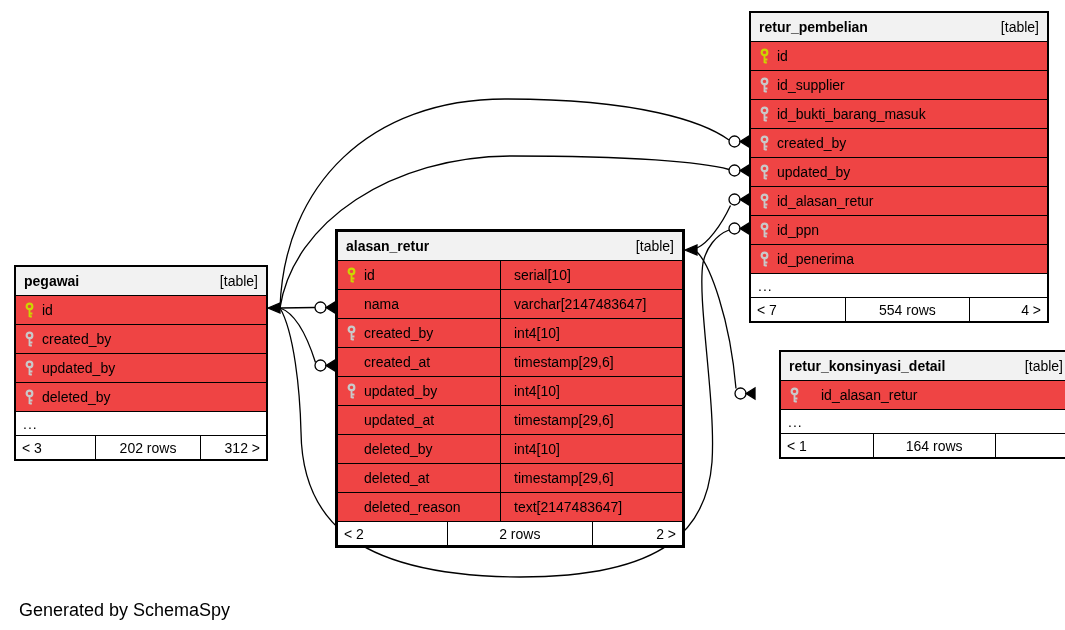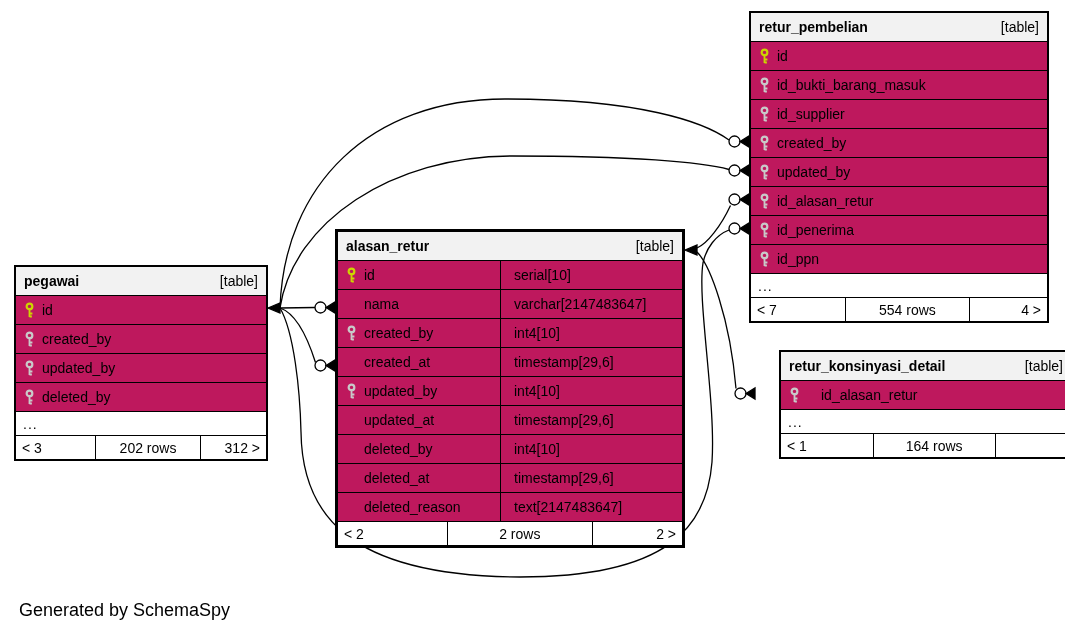--- a/index.html
+++ b/index.html
@@ -8,21 +8,21 @@
   html,body{margin:0;padding:0;background:var(--bg);}
   .canvas{position:relative;width:1065px;height:630px;background:var(--bg);
           font-family:"Liberation Sans",sans-serif;color:#000;overflow:hidden;}
   svg.edges{position:absolute;left:0;top:0;z-index:0;}
   .tbl{position:absolute;background:#fff;border:2px solid var(--line);z-index:1;box-sizing:border-box;}
   .tbl.focus{border-width:3px;margin-top:23px;}
   .thead{height:28px;background:var(--hdr);border-bottom:1px solid var(--line);
          display:flex;align-items:center;padding:0 8px;font-size:14px;}
   .tname{font-weight:bold;}
   .tbadge{margin-left:auto;font-weight:normal;}
-  .trow{height:28px;display:flex;align-items:center;border-bottom:1px solid var(--line);font-size:14px;background:#be185d;}
+  .trow{height:28px;display:flex;align-items:center;border-bottom:1px solid var(--line);font-size:14px;background:#ef4444;}
   .key{width:26px;min-width:26px;display:flex;justify-content:center;align-items:center;}
   .key.pk{color:var(--pk);}
   .key.fk{color:var(--fk);}
   .key.none svg{visibility:hidden;}
   .cname{flex:1;white-space:nowrap;overflow:hidden;}
   .cname.indent{padding-left:14px;}
   .ctype{width:168px;min-width:168px;border-left:1px solid var(--line);align-self:stretch;
          display:flex;align-items:center;padding-left:13px;white-space:nowrap;}
   .tellipsis{height:23px;display:flex;align-items:center;padding-left:7px;
              border-bottom:1px solid var(--line);font-size:14px;letter-spacing:1px;}
@@ -222,38 +222,38 @@
         </span>
       <span class="cname">id</span>
     </div>
     <div class="trow">
       <span class="key fk">
           <svg width="11" height="17" viewBox="0 0 12 18">
             <circle cx="6" cy="4.5" r="3.1" fill="none" stroke="currentColor" stroke-width="2.4"></circle>
             <path d="M6 7.6 L6 16 M6 12.3 L9.2 12.3 M6 15.5 L8.6 15.5" stroke="currentColor" stroke-width="2" fill="none"></path>
           </svg>
         </span>
+      <span class="cname">id_supplier</span>
+    </div>
+    <div class="trow">
+      <span class="key fk">
+          <svg width="11" height="17" viewBox="0 0 12 18">
+            <circle cx="6" cy="4.5" r="3.1" fill="none" stroke="currentColor" stroke-width="2.4"></circle>
+            <path d="M6 7.6 L6 16 M6 12.3 L9.2 12.3 M6 15.5 L8.6 15.5" stroke="currentColor" stroke-width="2" fill="none"></path>
+          </svg>
+        </span>
       <span class="cname">id_bukti_barang_masuk</span>
     </div>
     <div class="trow">
       <span class="key fk">
           <svg width="11" height="17" viewBox="0 0 12 18">
             <circle cx="6" cy="4.5" r="3.1" fill="none" stroke="currentColor" stroke-width="2.4"></circle>
             <path d="M6 7.6 L6 16 M6 12.3 L9.2 12.3 M6 15.5 L8.6 15.5" stroke="currentColor" stroke-width="2" fill="none"></path>
           </svg>
         </span>
-      <span class="cname">id_supplier</span>
-    </div>
-    <div class="trow">
-      <span class="key fk">
-          <svg width="11" height="17" viewBox="0 0 12 18">
-            <circle cx="6" cy="4.5" r="3.1" fill="none" stroke="currentColor" stroke-width="2.4"></circle>
-            <path d="M6 7.6 L6 16 M6 12.3 L9.2 12.3 M6 15.5 L8.6 15.5" stroke="currentColor" stroke-width="2" fill="none"></path>
-          </svg>
-        </span>
       <span class="cname">created_by</span>
     </div>
     <div class="trow">
       <span class="key fk">
           <svg width="11" height="17" viewBox="0 0 12 18">
             <circle cx="6" cy="4.5" r="3.1" fill="none" stroke="currentColor" stroke-width="2.4"></circle>
             <path d="M6 7.6 L6 16 M6 12.3 L9.2 12.3 M6 15.5 L8.6 15.5" stroke="currentColor" stroke-width="2" fill="none"></path>
           </svg>
         </span>
       <span class="cname">updated_by</span>
@@ -267,30 +267,30 @@
         </span>
       <span class="cname">id_alasan_retur</span>
     </div>
     <div class="trow">
       <span class="key fk">
           <svg width="11" height="17" viewBox="0 0 12 18">
             <circle cx="6" cy="4.5" r="3.1" fill="none" stroke="currentColor" stroke-width="2.4"></circle>
             <path d="M6 7.6 L6 16 M6 12.3 L9.2 12.3 M6 15.5 L8.6 15.5" stroke="currentColor" stroke-width="2" fill="none"></path>
           </svg>
         </span>
+      <span class="cname">id_ppn</span>
+    </div>
+    <div class="trow">
+      <span class="key fk">
+          <svg width="11" height="17" viewBox="0 0 12 18">
+            <circle cx="6" cy="4.5" r="3.1" fill="none" stroke="currentColor" stroke-width="2.4"></circle>
+            <path d="M6 7.6 L6 16 M6 12.3 L9.2 12.3 M6 15.5 L8.6 15.5" stroke="currentColor" stroke-width="2" fill="none"></path>
+          </svg>
+        </span>
       <span class="cname">id_penerima</span>
-    </div>
-    <div class="trow">
-      <span class="key fk">
-          <svg width="11" height="17" viewBox="0 0 12 18">
-            <circle cx="6" cy="4.5" r="3.1" fill="none" stroke="currentColor" stroke-width="2.4"></circle>
-            <path d="M6 7.6 L6 16 M6 12.3 L9.2 12.3 M6 15.5 L8.6 15.5" stroke="currentColor" stroke-width="2" fill="none"></path>
-          </svg>
-        </span>
-      <span class="cname">id_ppn</span>
     </div>
     <div class="tellipsis">...</div>
     <div class="tfoot">
       <span class="fcell fprev">&lt; 7</span>
       <span class="fcell frows">554 rows</span>
       <span class="fcell fnext">4 &gt;</span>
     </div>
   </div>
 
   <div class="tbl" style="left:755px;top:350px;width:294px;margin-left:24px;">

